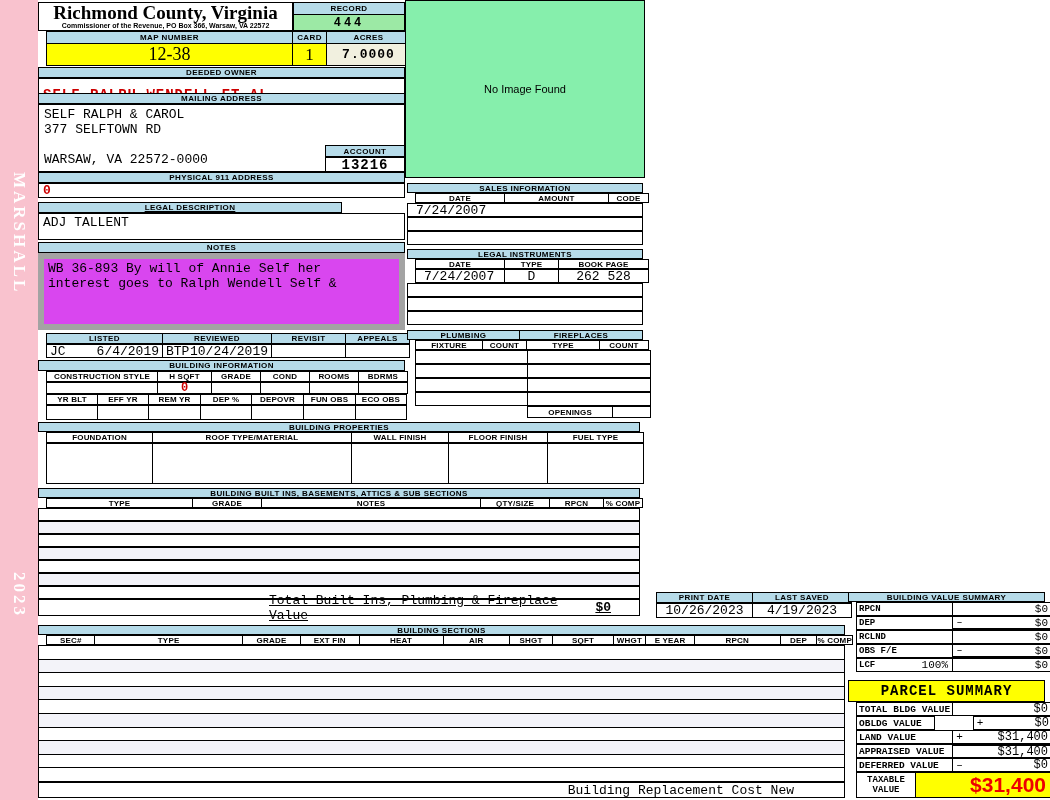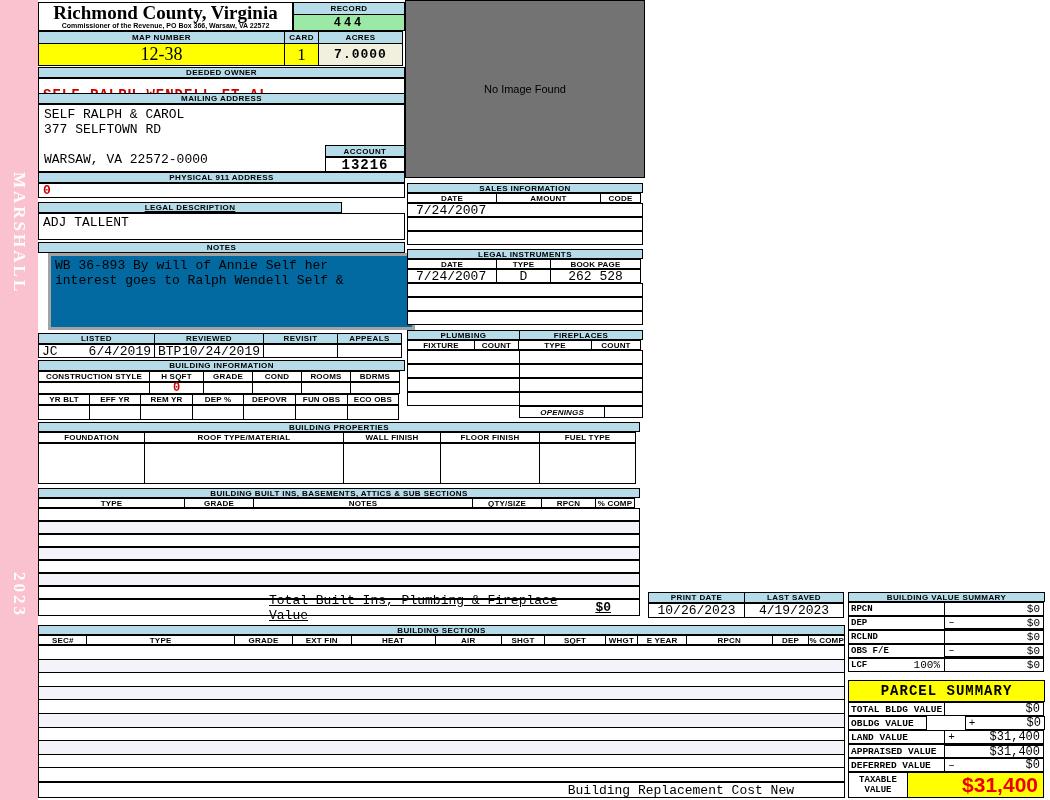--- a/index.html
+++ b/index.html
@@ -1,19 +1,19 @@
 <!DOCTYPE html>
 <html><head>
 <meta charset="utf-8">
 <style>
   * { box-sizing: border-box; margin: 0; padding: 0; }
   html,body { width:1050px; height:800px; }
   body { background:#fff; position:relative; font-family:"Liberation Sans",sans-serif; overflow:hidden; }
   .abs { position:absolute; }
-  .fr { display:flex; }
+  .fr { display:flex;margin-left:8px; }
   .fr>*+* { margin-left:-1px; }
   .bn { background:#b6dbe9; border:1px solid #000; display:flex; align-items:center; justify-content:center;
         font:bold 8px "Liberation Sans",sans-serif; letter-spacing:.4px; color:#000; }
   .hc { background:#fff; border:1px solid #000; display:flex; align-items:center; justify-content:center;
         font:bold 8px "Liberation Sans",sans-serif; letter-spacing:.2px; }
   .vc { background:#fff; border:1px solid #000; font:13px "Liberation Mono",monospace; display:flex; align-items:center; }
   .mono { font-family:"Liberation Mono",monospace; }
   .alt { background:#f3f3f9; }
   .vlabel { position:absolute; transform-origin:0 0; transform:rotate(90deg);
             font:bold 17px "Liberation Serif",serif; color:#fff; letter-spacing:3px; white-space:nowrap; }
@@ -59,21 +59,21 @@
 <div class="abs bn" style="left:325px;top:145px;width:80px;height:12px;">ACCOUNT</div>
 <div class="abs vc" style="left:325px;top:157px;width:80px;height:15px;justify-content:center;font-weight:bold;font-size:14px;letter-spacing:1px;">13216</div>
 
 <div class="abs bn" style="left:38px;top:172px;width:367px;height:11px;">PHYSICAL 911 ADDRESS</div>
 <div class="abs vc" style="left:38px;top:183px;width:367px;height:15px;font-weight:bold;color:#cc0000;padding-left:4px;">0</div>
 
 <div class="abs bn" style="left:38px;top:202px;width:304px;height:11px;text-decoration:underline;">LEGAL DESCRIPTION</div>
 <div class="abs vc" style="left:38px;top:213px;width:367px;height:27px;align-items:flex-start;padding:1px 4px;">ADJ TALLENT</div>
 
 <div class="abs bn" style="left:38px;top:242px;width:367px;height:11px;">NOTES</div>
-<div class="abs" style="left:48px;top:253px;width:367px;height:77px;border:3px solid #a3a3a3;background:#0369a1;padding:2px 4px;">
+<div class="abs" style="left:38px;top:253px;width:367px;height:77px;border:6px solid #a3a3a3;background:#d946ef;padding:2px 4px;">
   <div class="mono" style="font-size:13px;line-height:15px;">WB 36-893 By will of Annie Self her</div>
   <div class="mono" style="font-size:13px;line-height:15px;">interest goes to Ralph Wendell Self &amp;</div>
 </div>
 
 <div class="abs fr" style="left:38px;top:333px;width:367px;height:11px;">
   <div class="bn" style="width:117px;">LISTED</div>
   <div class="bn" style="width:110px;">REVIEWED</div>
   <div class="bn" style="width:75px;">REVISIT</div>
   <div class="bn" style="width:65px;">APPEALS</div>
 </div>
@@ -119,21 +119,21 @@
 <div class="abs fr" style="left:38px;top:405px;width:367px;height:15px;">
   <div class="vc" style="width:52px;"></div>
   <div class="vc" style="width:52px;"></div>
   <div class="vc" style="width:53px;"></div>
   <div class="vc" style="width:52px;"></div>
   <div class="vc" style="width:53px;"></div>
   <div class="vc" style="width:53px;"></div>
   <div class="vc" style="width:52px;"></div>
 </div>
 
-<div class="abs" style="left:405px;top:0;width:240px;height:178px;border:1px solid #000;background:#737373;display:flex;align-items:center;justify-content:center;">
+<div class="abs" style="left:405px;top:0;width:240px;height:178px;border:1px solid #000;background:#86efac;display:flex;align-items:center;justify-content:center;">
   <span style="font:11px 'Liberation Sans',sans-serif;color:#000;">No Image Found</span>
 </div>
 
 <div class="abs bn" style="left:407px;top:183px;width:236px;height:10px;">SALES INFORMATION</div>
 <div class="abs fr" style="left:407px;top:193px;width:236px;height:10px;">
   <div class="hc" style="width:90px;">DATE</div>
   <div class="hc" style="width:105px;">AMOUNT</div>
   <div class="hc" style="width:41px;">CODE</div>
 </div>
 <div class="abs vc" style="left:407px;top:203px;width:236px;height:14px;padding-left:8px;">
@@ -181,21 +181,21 @@
 </div>
 <div class="abs fr" style="left:407px;top:378px;width:236px;height:14px;">
   <div class="vc" style="width:113px;"></div>
     <div class="vc" style="width:124px;"></div>
 </div>
 <div class="abs fr" style="left:407px;top:392px;width:236px;height:14px;">
   <div class="vc" style="width:113px;"></div>
     <div class="vc" style="width:124px;"></div>
 </div>
 <div class="abs fr" style="left:519px;top:406px;width:124px;height:12px;">
-  <div class="hc" style="width:96px;font-style:italic;">OPENINGS</div>
+  <div class="hc" style="width:96px;">OPENINGS</div>
   <div class="vc" style="width:43px;"></div>
 </div>
 
 <div class="abs bn" style="left:38px;top:422px;width:602px;height:10px;">BUILDING PROPERTIES</div>
 <div class="abs fr" style="left:38px;top:432px;width:602px;height:11px;">
   <div class="hc" style="width:107px;">FOUNDATION</div>
   <div class="hc" style="width:200px;">ROOF TYPE/MATERIAL</div>
   <div class="hc" style="width:98px;">WALL FINISH</div>
   <div class="hc" style="width:100px;">FLOOR FINISH</div>
   <div class="hc" style="width:97px;">FUEL TYPE</div>

